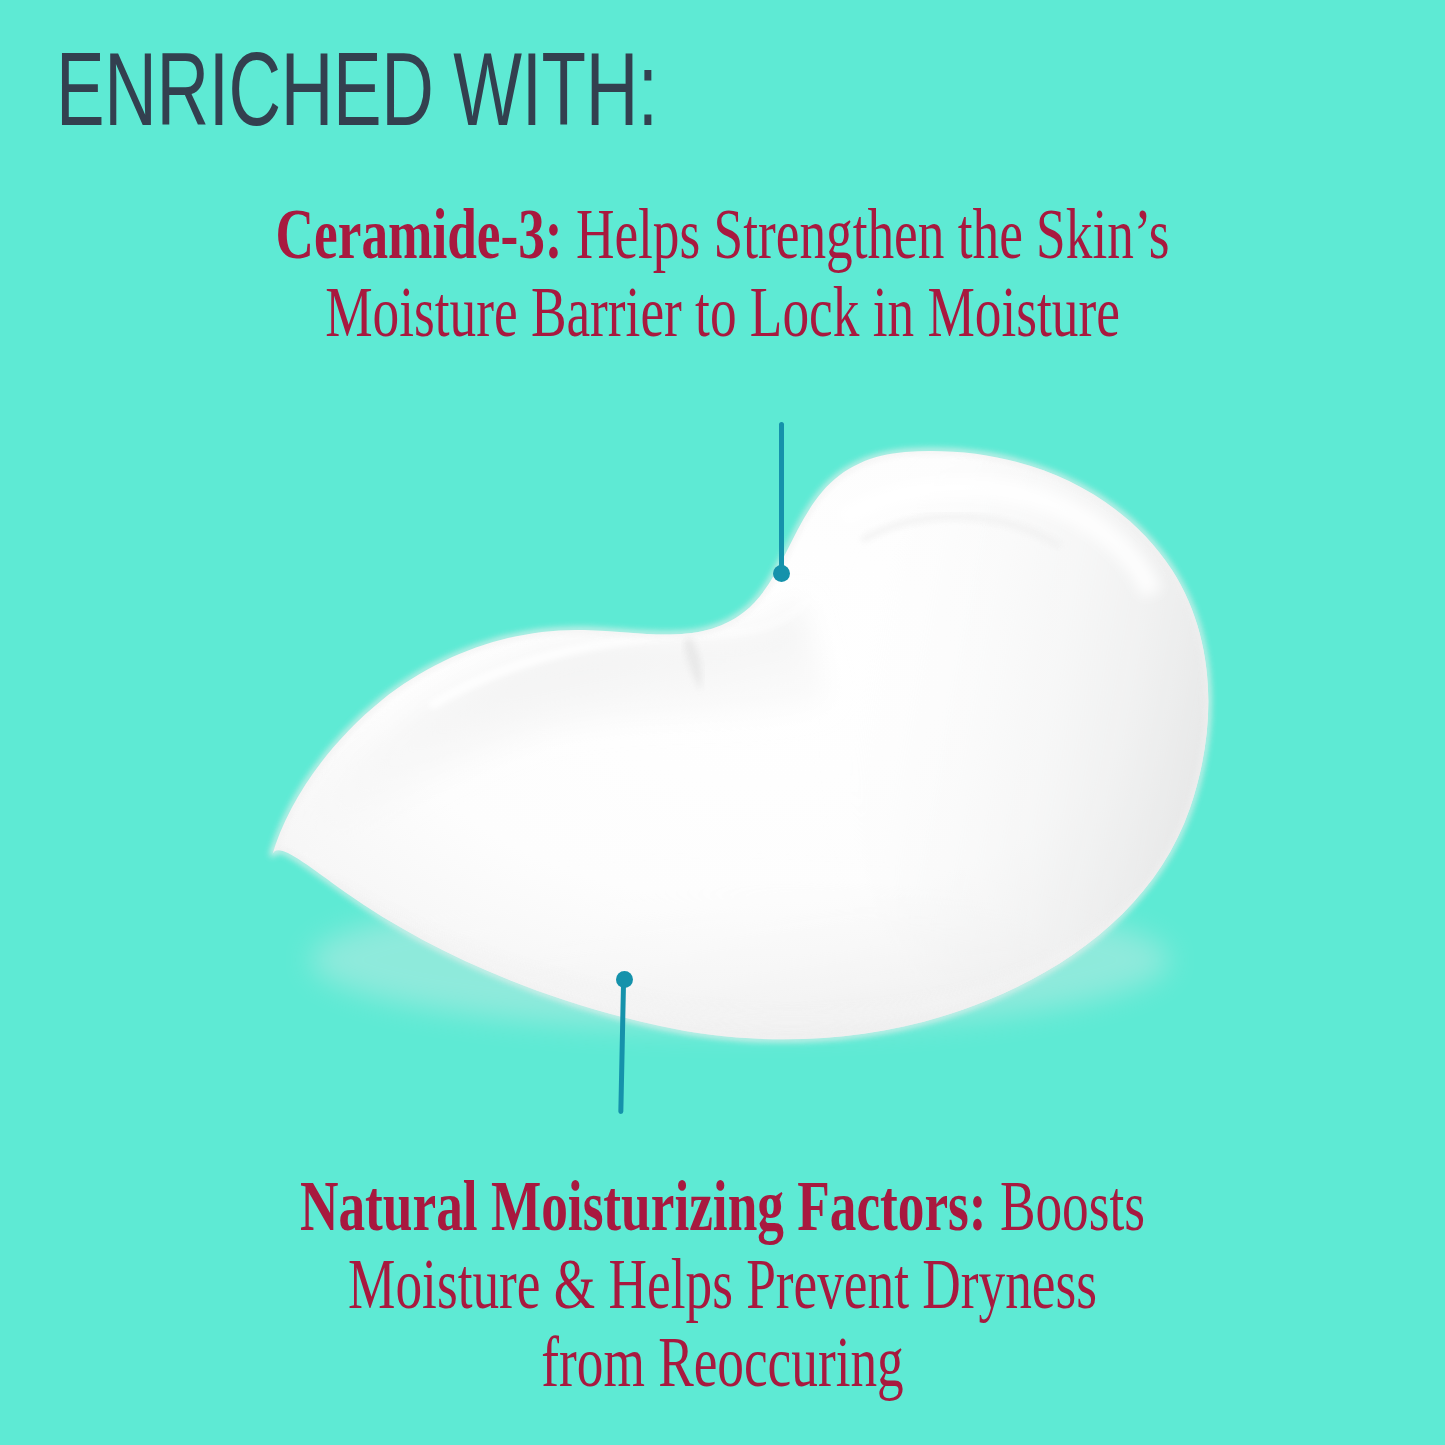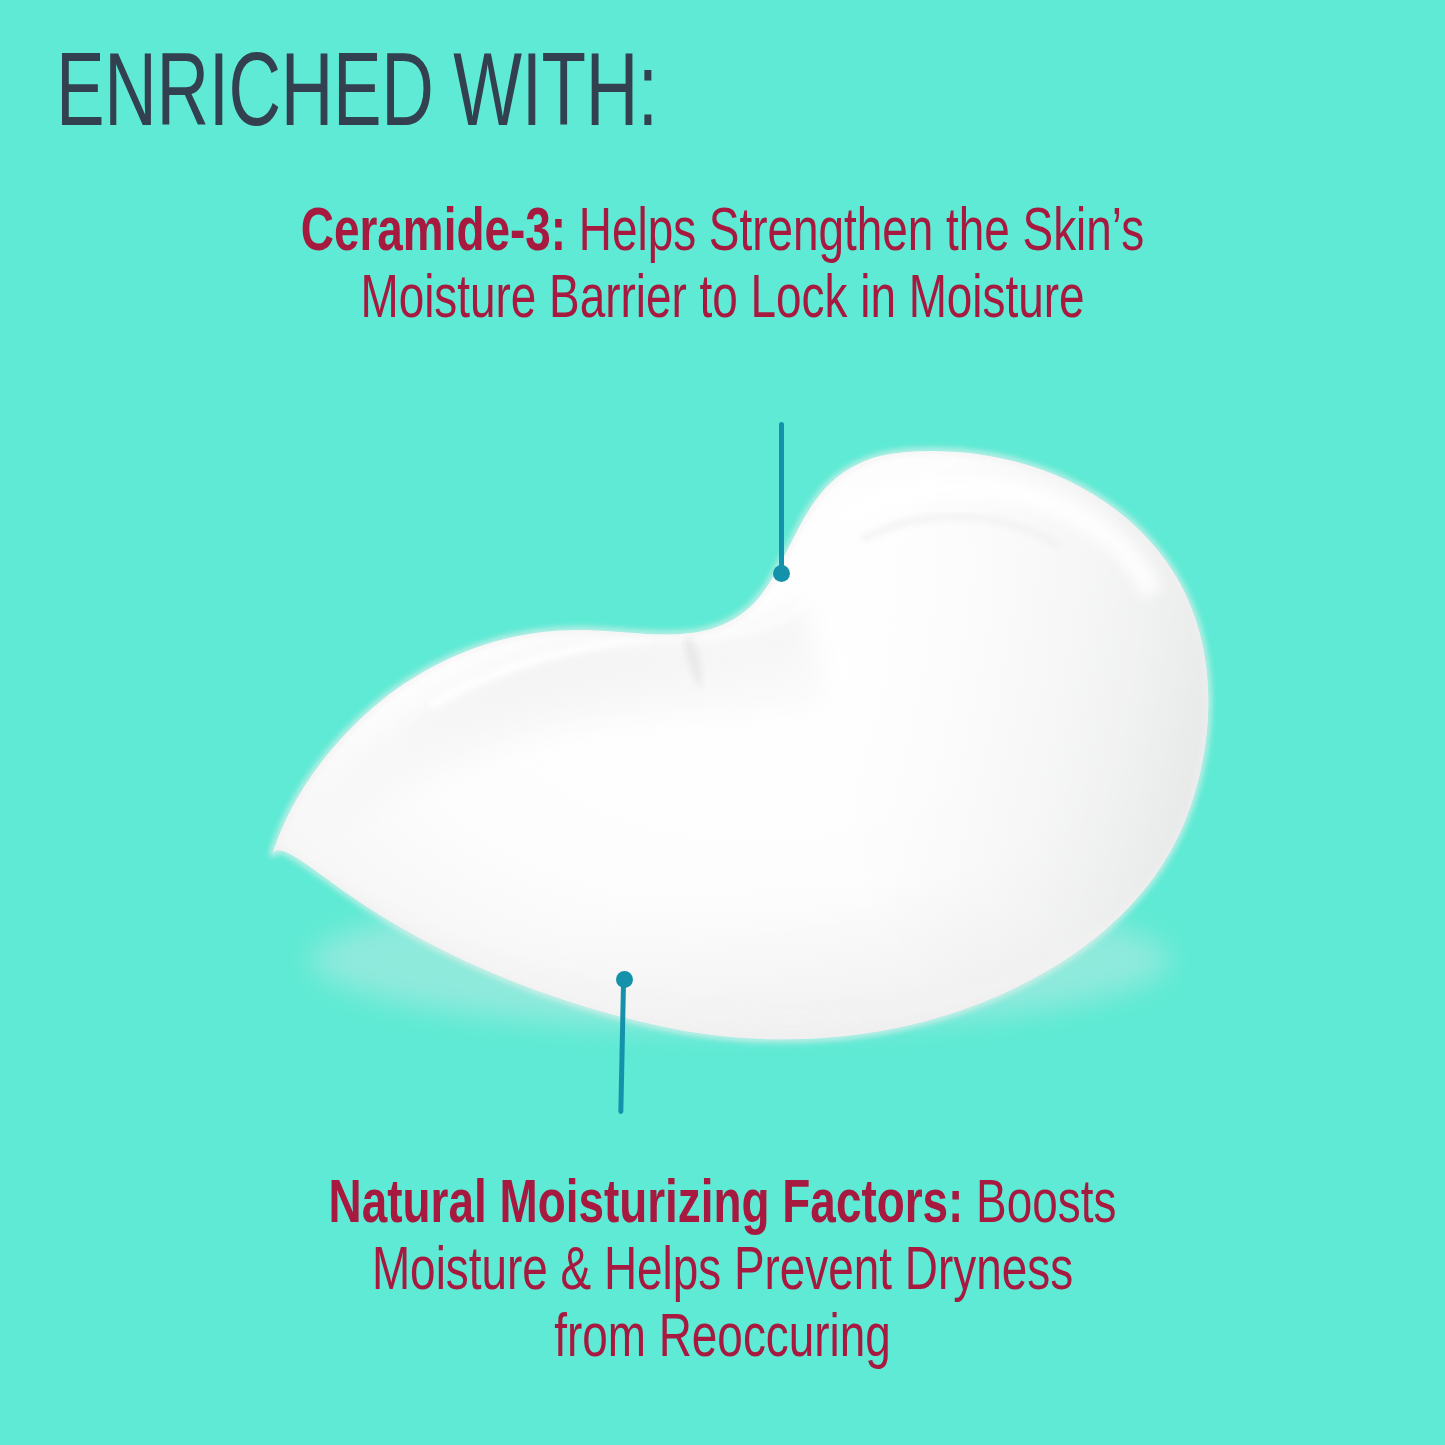--- a/index.html
+++ b/index.html
@@ -33,23 +33,23 @@
     white-space: nowrap;
   }
 
   
   .callout {
     position: absolute;
     width: 1445px;
     left: 0;
     text-align: center;
     color: #a8193f;
-    font-family: Liberation Sans, sans-serif;
+    font-family: Liberation Serif, serif;
     font-weight: 400;
-    font-size: 62px;
+    font-size: 72px;
     line-height: 1.08;
   }
   .callout .line {
     display: block;
     white-space: nowrap;
     transform: scaleX(0.74);
   }
   .callout b, .callout .bold {
     font-weight: 700;
   }

